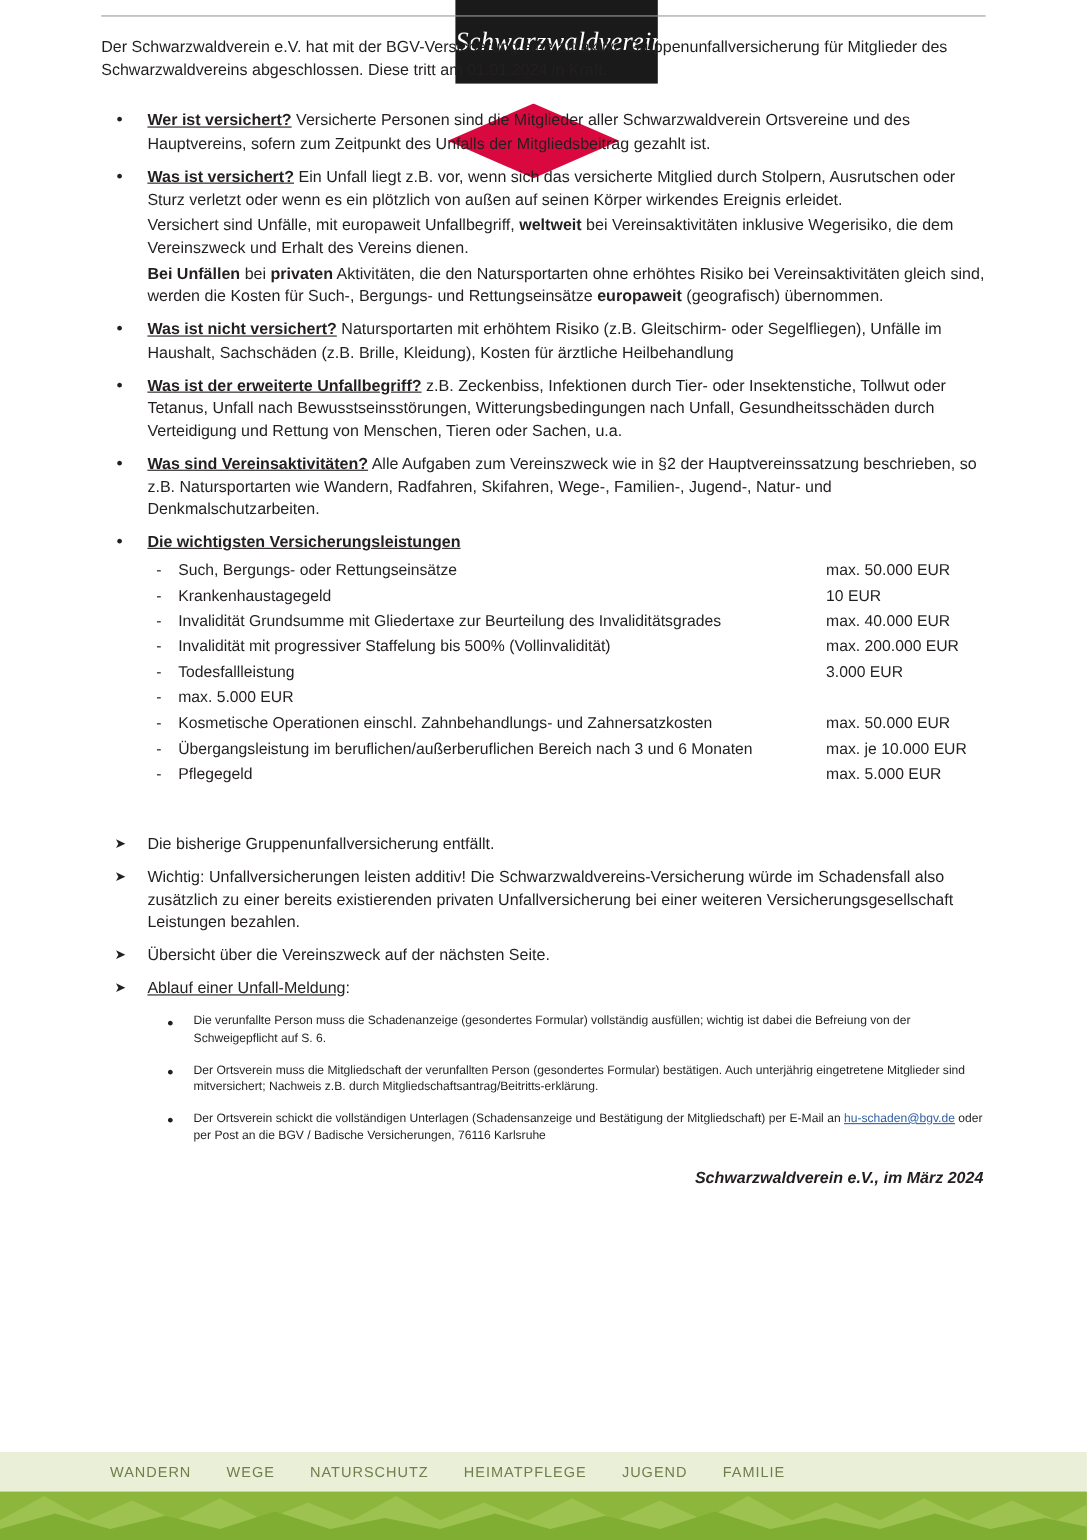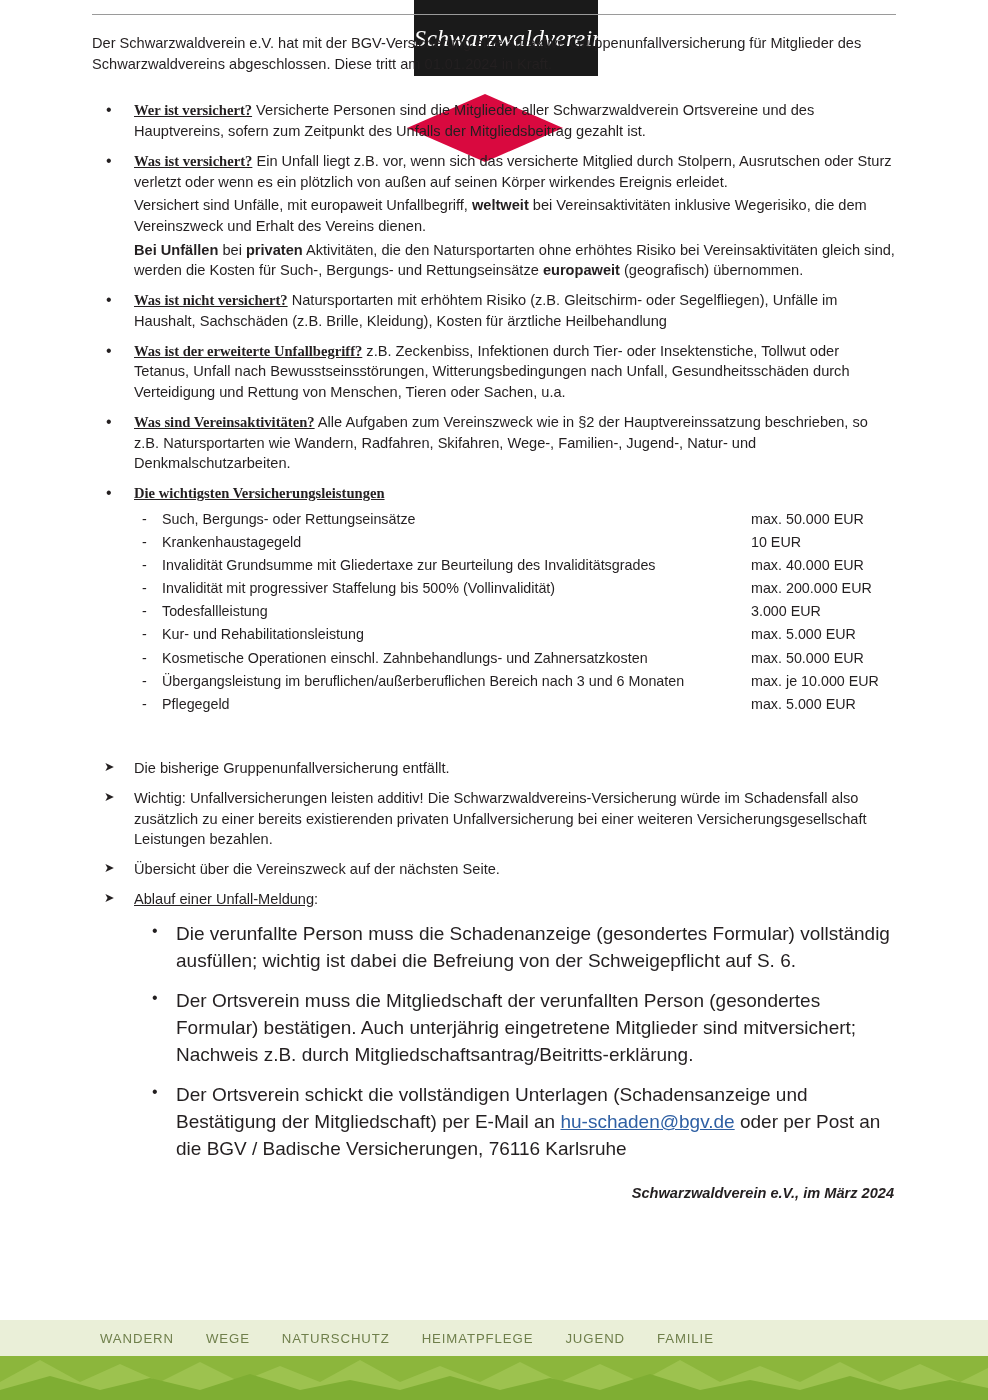--- a/index.html
+++ b/index.html
@@ -90,21 +90,20 @@
   ul.bullets > li::before {
     content: "\2022";
     position: absolute;
     left: 14px;
     top: -1px;
     font-size: 16px;
   }
   li .hd {
     font-weight: bold;
     text-decoration: underline;
-    font-family: Liberation Serif, serif;
   }
   .sub-para {
     margin-top: 3px;
   }
   .b { font-weight: bold; }
 
   
   .leistungen {
     list-style: none;
     margin: 4px 0 0 0;
@@ -158,21 +157,21 @@
 
   ul.subbullets {
     list-style: none;
     margin: 12px 0 0 0;
     padding: 0;
   }
   ul.subbullets > li {
     position: relative;
     padding-left: 42px;
     margin-bottom: 13px;
-    font-size: 19px;
+    font-size: 11px;
     line-height: 1.42;
   }
   ul.subbullets > li::before {
     content: "\2022";
     position: absolute;
     left: 18px;
     top: -1px;
     font-size: 16px;
   }
   a.mail {
@@ -289,21 +288,20 @@
           </li>
         <li>
             <span class="lbl">Invalidität mit progressiver Staffelung bis 500% (Vollinvalidität)</span>
             <span class="val">max. 200.000 EUR</span>
           </li>
         <li>
             <span class="lbl">Todesfallleistung</span>
             <span class="val">3.000 EUR</span>
           </li>
         <li>
-            <span class="lbl">Kur- und Rehabilitationsleistung</span>
             <span class="val">max. 5.000 EUR</span>
           </li>
         <li>
             <span class="lbl">Kosmetische Operationen einschl. Zahnbehandlungs- und Zahnersatzkosten</span>
             <span class="val">max. 50.000 EUR</span>
           </li>
         <li>
             <span class="lbl">Übergangsleistung im beruflichen/außerberuflichen Bereich nach 3 und 6 Monaten</span>
             <span class="val">max. je 10.000 EUR</span>
           </li>

